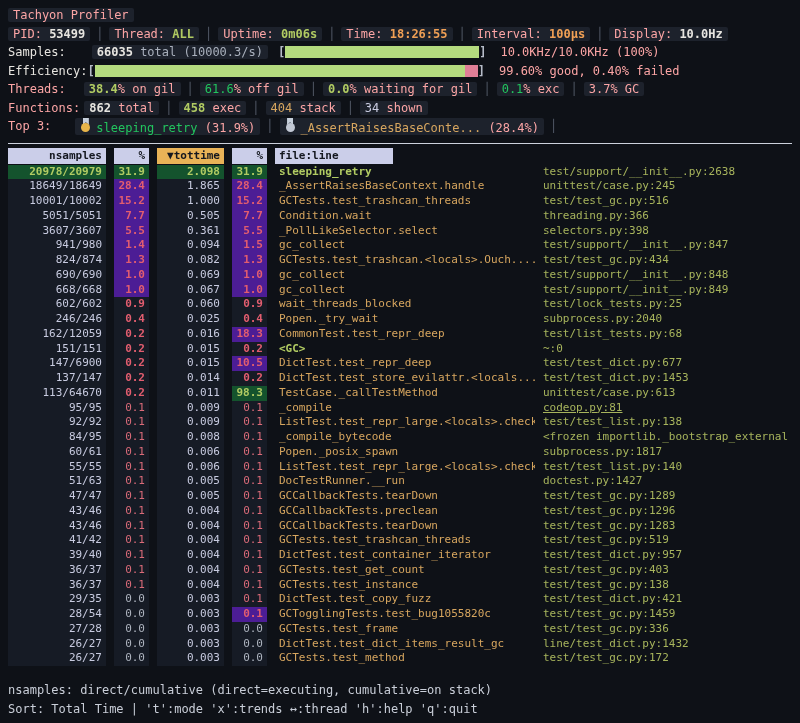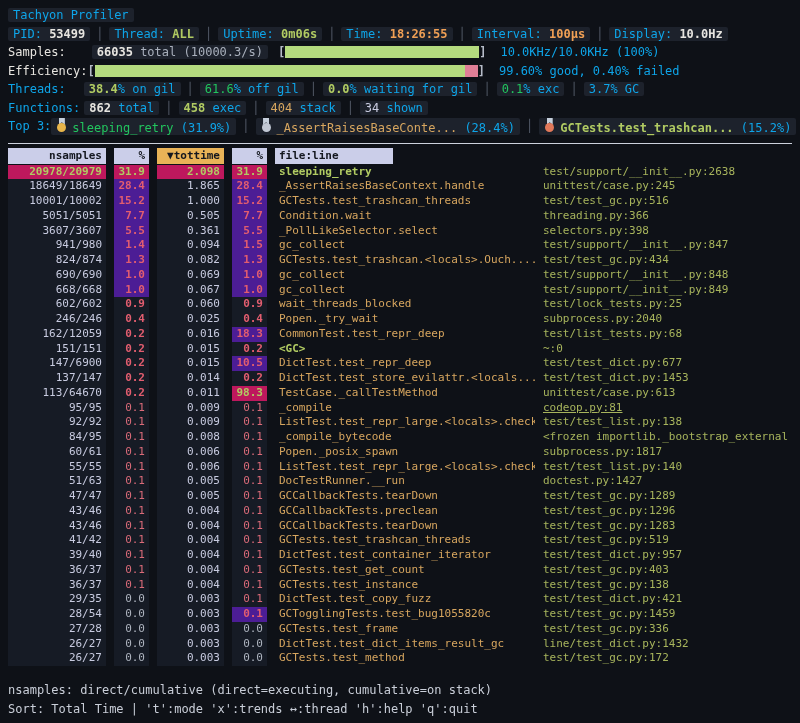--- a/index.html
+++ b/index.html
@@ -2,21 +2,21 @@
 <html><head>
 <meta charset="utf-8">
 <style>
   * { box-sizing: border-box; margin: 0; padding: 0; }
   html,body { width:800px; height:723px; background:#0e1117; overflow:hidden; }
   body { font-family:"DejaVu Sans Mono", monospace; font-size:12px; color:#e7e5e0; padding:6px 8px 0 8px; }
   .topline { height:18.5px; display:flex; align-items:center; white-space:nowrap; }
   .chip { background:#1d222c; padding:0 5px; border-radius:2px; }
   .sep { color:#545b69; padding:0 6px; }
   .c-white { color:#e7e5e0; font-weight:bold; }
-  .c-plain { color:#0ea5e9; }
+  .c-plain { color:#fca5a5; }
   .c-grey { color:#a9b0bc; }
   .c-green { color:#b1cb62; font-weight:bold; }
   .c-red { color:#22c55e; font-weight:normal; }
   .c-amber { color:#d7a65f; }
   .c-orange { color:#f0a055; font-weight:bold; }
   .c-lav { color:#c8cbe0; }
   .bar { display:inline-block; height:12px; vertical-align:middle; }
   .bar-green { background:#b4da7e; }
   .bar-pink { background:#e07f97; }
   .bracket { color:#b6bcc8; font-weight:bold; }
@@ -31,21 +31,21 @@
   
   .grid { display:grid; grid-template-columns:98px 35px 67px 35px 260px 1fr; column-gap:8px;
     font-size:11px; white-space:nowrap; }
   .hdr-row { margin-bottom:1px; }
   .hdr { background:#cbcee9; color:#14171f; font-weight:bold; padding:1px 4px; height:16px; }
   .hdr.sort { background:#e9b357; }
   .ta-r { text-align:right; }
   .cell { line-height:14.75px; height:14.75px; padding:0 4px; overflow:hidden; }
   .stripe { background:#161b25; }
   .bg-r { background:#4c1d95; }
-  .bg-g { background:#be185d; }
+  .bg-g { background:#14532d; }
   .t-g { color:#b1cb62; font-weight:bold; }
   .t-r { color:#e25d6f; font-weight:bold; }
   .t-rl { color:#db6b79; }
   .t-w { color:#aeb4bf; }
   .t-l { color:#c8cbe0; }
   .t-a { color:#d7a65f; }
   .t-o { color:#a7b45c; }
   .footer { margin-top:14px; color:#c9ced8; }
   .footer .topline { height:19px; }
 </style>
@@ -112,21 +112,20 @@
     <span class="sep">│</span>
     <span class="chip"><span class="c-lav">34</span><span class="c-plain"> shown</span></span>
   </div>
 <div class="topline" id="top3-line">
     <span class="c-plain">Top 3:</span>
     <span style="width:24px;display:inline-block;"></span>
     <span class="chip"><span class="medal gold"></span><span class="c-red">sleeping_retry</span><span class="c-plain"> (31.9%)</span></span>
     <span class="sep">│</span>
     <span class="chip"><span class="medal silver"></span><span class="c-amber">_AssertRaisesBaseConte...</span><span class="c-plain"> (28.4%)</span></span>
     <span class="sep">│</span>
-    <span class="chip"><span class="medal bronze"></span><span class="c-green">GCTests.test_trashcan...</span><span class="c-plain"> (15.2%)</span></span>
   </div>
 
 <div class="hrule"></div>
 
 <div class="grid hdr-row">
   <div class="hdr ta-r">nsamples</div>
   <div class="hdr ta-r">%</div>
   <div class="hdr sort ta-r">▼tottime</div>
   <div class="hdr ta-r">%</div>
   <div class="hdr" style="max-width:118px;">file:line</div>

